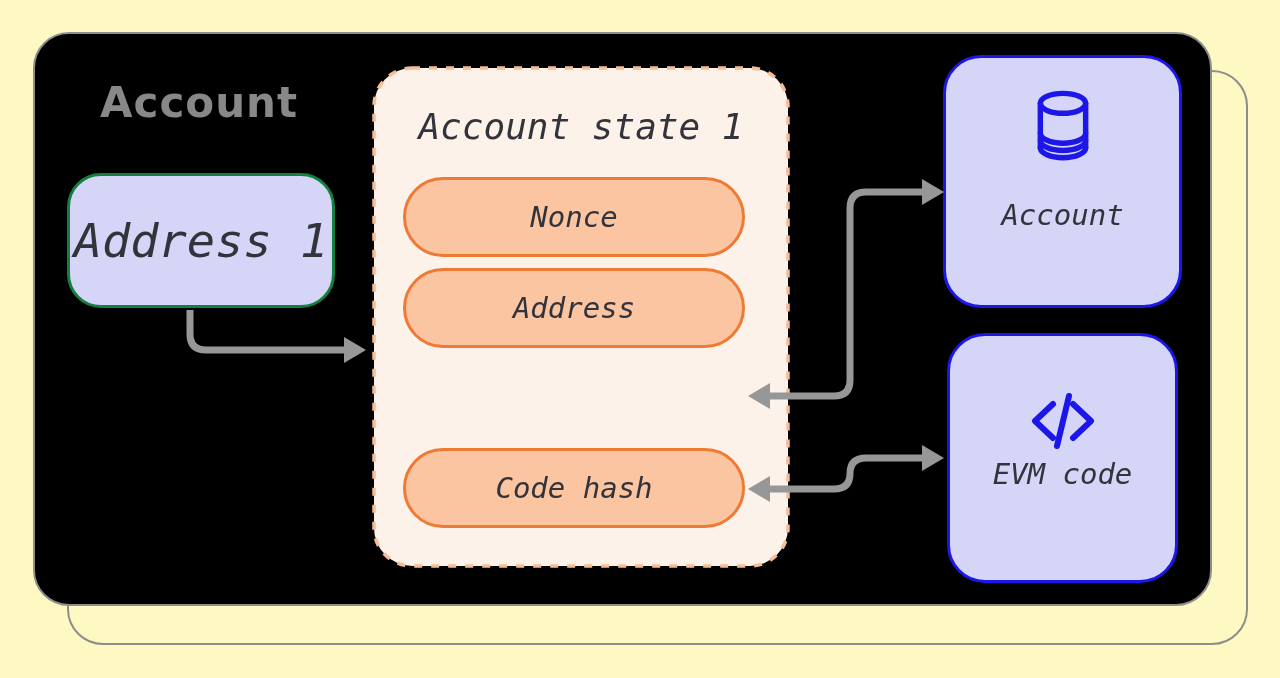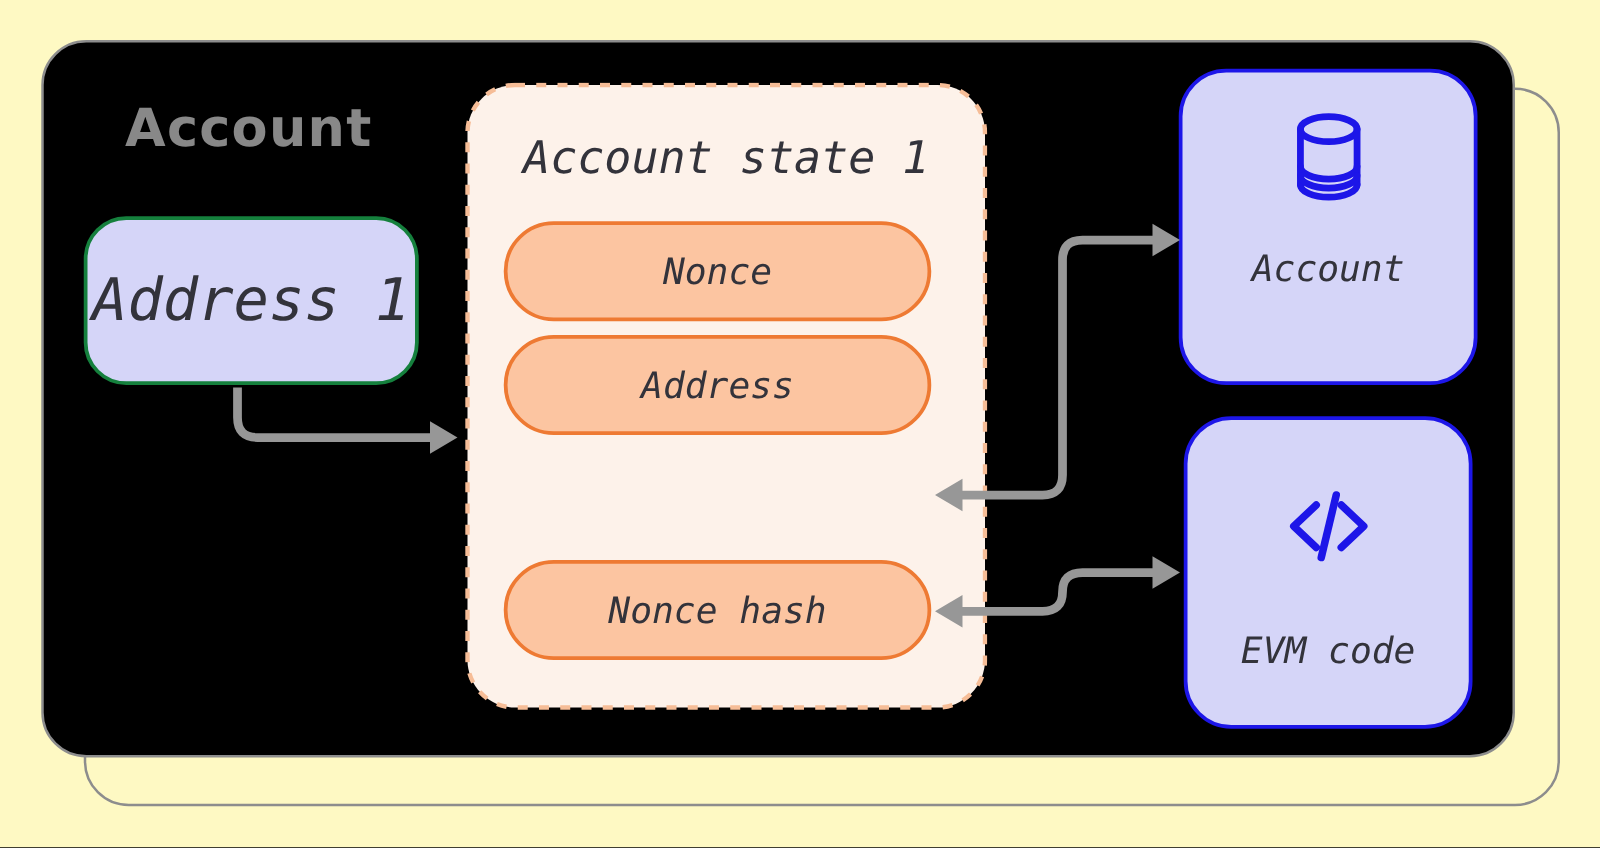--- a/index.html
+++ b/index.html
@@ -69,21 +69,21 @@
     position: absolute;
     background: #d5d5f8;
     border: 3px solid #1d16e8; border-radius: 38px;
     box-sizing: border-box;
     display: flex; flex-direction: column; align-items: center;
     font-size: 29px; text-align: center;
   }
   .storage-box { left: 943px; top: 55px; width: 239px; height: 253px; padding-top: 30px; }
   .storage-box .side-label { margin-top: 30px; line-height: 43px; }
   .evm-box { left: 947px; top: 333px; width: 231px; height: 250px; padding-top: 53px; }
-  .evm-box .side-label { margin-top: 46px; line-height: 43px; }
+  .evm-box .side-label { line-height: 43px; }
 
   .arrows {
     position: absolute; left: 0; top: 0;
     pointer-events: none;
   }
 </style>
 </head>
 <body>
 
 <div id="canvas">
@@ -102,21 +102,21 @@
       <rect x="2" y="2" width="414" height="498" rx="38" fill="#fdf2ea" stroke="#f6bd97" stroke-width="3.5" stroke-dasharray="8 9"></rect>
     </svg>
     <div class="state-title mono-italic">Account state 1</div>
     <div class="pill mono-italic" style="top:111px">
       <span>Nonce</span>
     </div>
     <div class="pill mono-italic" style="top:202px">
       <span>Address</span>
     </div>
     <div class="pill mono-italic" style="top:382px">
-      <span>Nonce hash</span>
+      <span>Code hash</span>
     </div>
   </div>
 
   <div class="side-box storage-box">
     <svg width="58" height="76" viewBox="0 0 64 80" fill="none" stroke="#1d16e8" stroke-width="6" stroke-linecap="round">
       <ellipse cx="32" cy="15" rx="25" ry="11"></ellipse>
       <path d="M7 15 V64"></path>
       <path d="M57 15 V64"></path>
       <path d="M7 64 a25,11 0 0 0 50,0"></path>
       <path d="M7 48 a25,11 0 0 0 50,0"></path>

